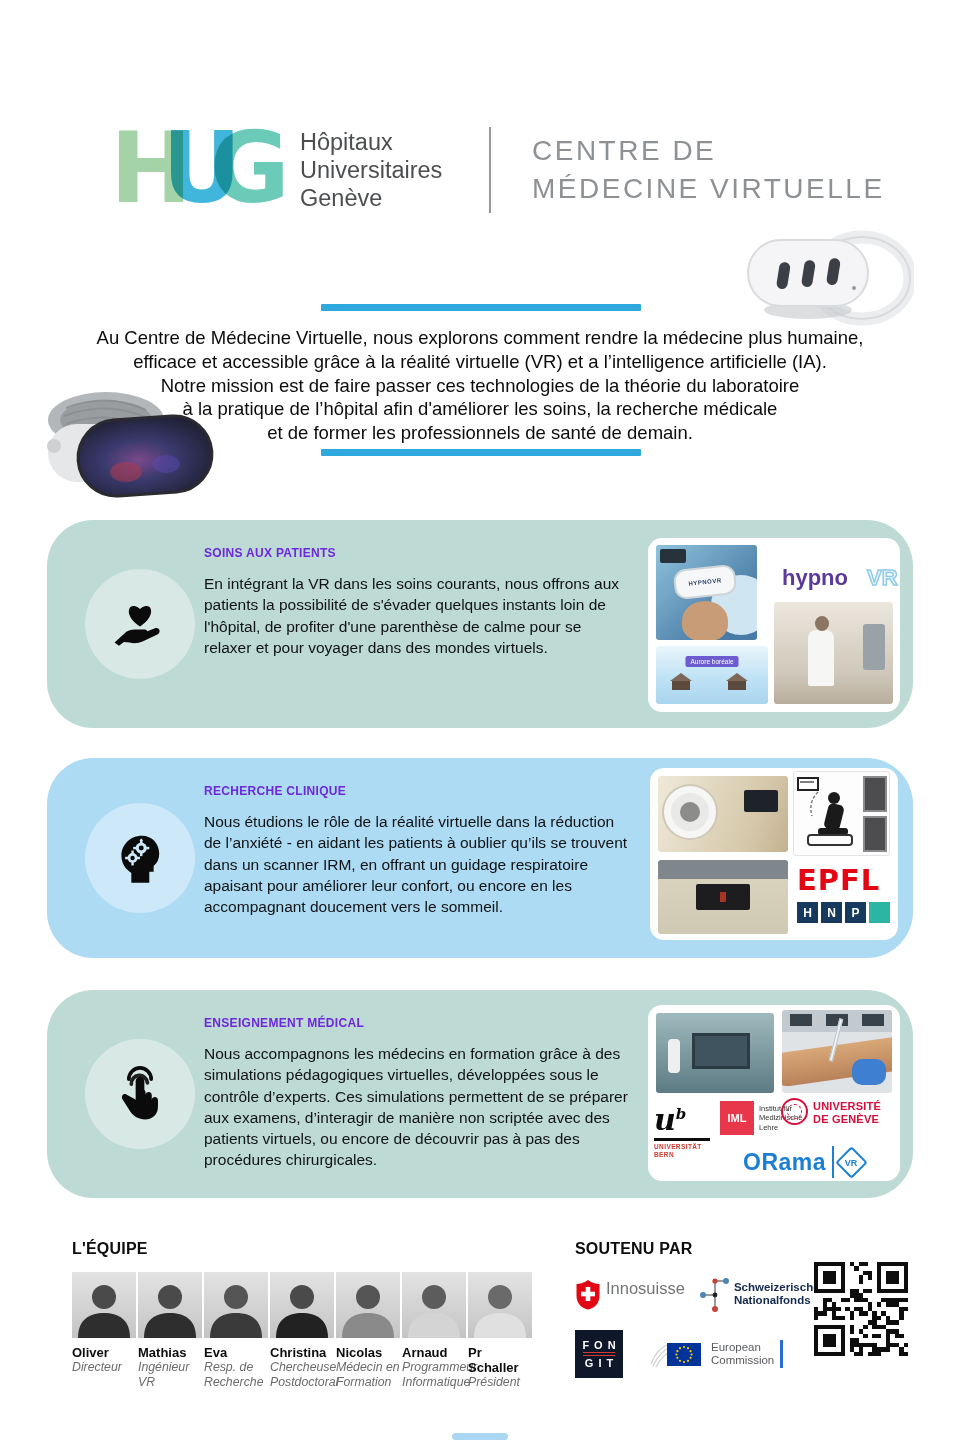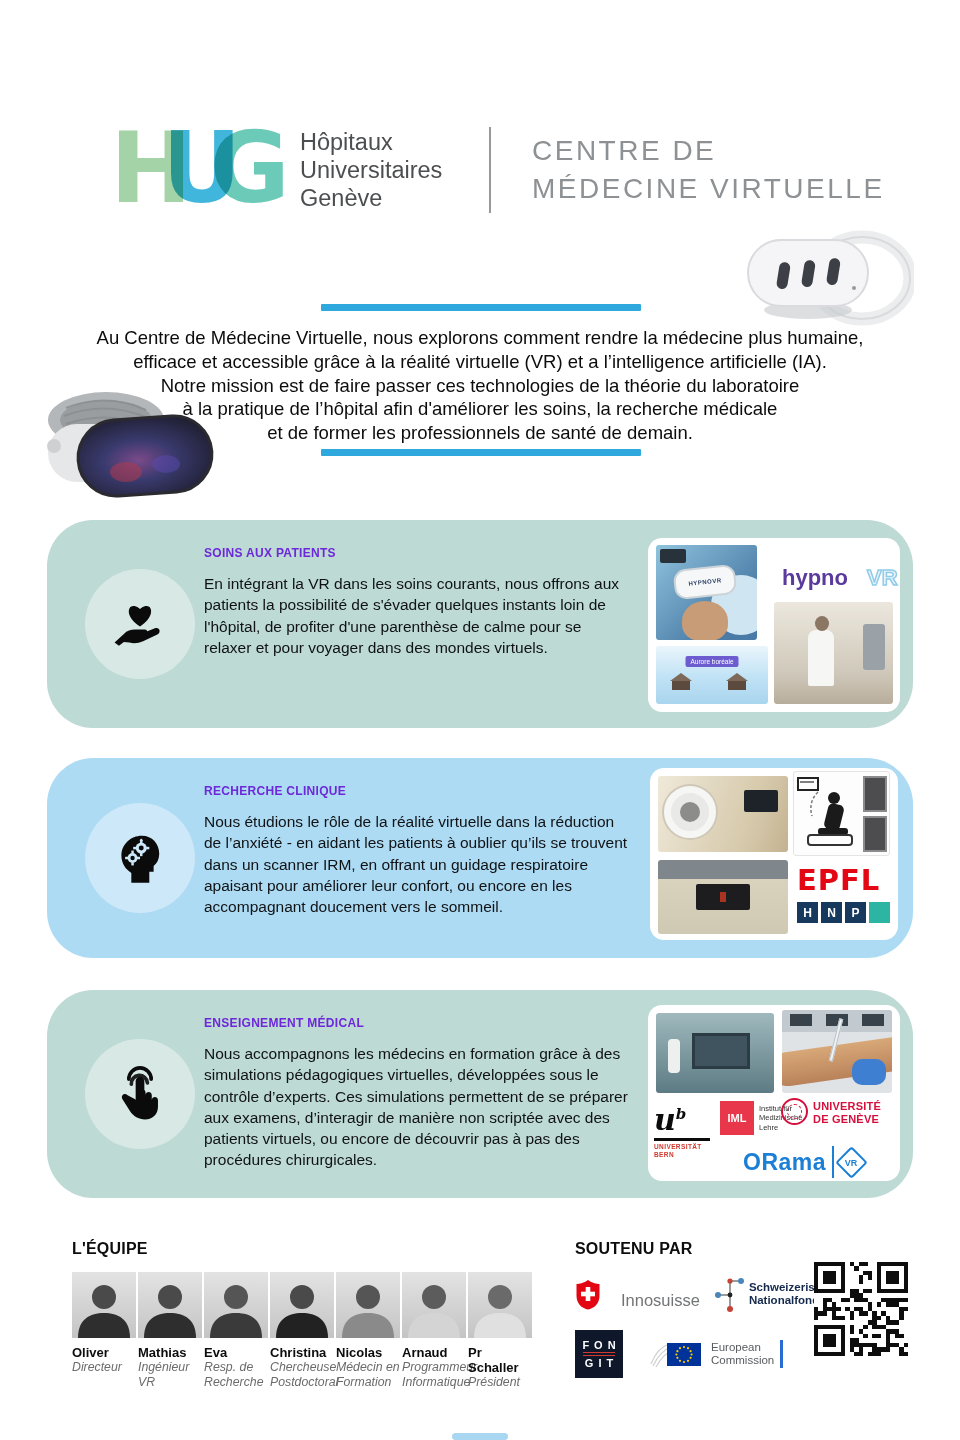--- a/index.html
+++ b/index.html
@@ -106,21 +106,21 @@
   
   .team{left:72px;top:1240px;width:470px}
   .fheading{font-size:16px;font-weight:bold;color:#0d0d0d;letter-spacing:.2px}
   .team-row{display:flex;margin-top:14px}
   .member{width:66px}
   .avatar{width:64px;height:66px;background:linear-gradient(#e3e3e3,#c4c4c4)}
   .member .nm{margin-top:7px;font-size:13px;font-weight:bold;color:#0d0d0d}
   .member .rl{font-size:12.3px;font-style:italic;color:#6b6b6b;line-height:14.5px}
   .supported{left:575px;top:1240px;width:238px}
   .sup-row{display:flex;align-items:center;margin-top:15px}
-  .innosuisse{display:flex;align-items:flex-end;gap:20px}
+  .innosuisse{display:flex;align-items:flex-start;gap:5px}
   .innosuisse .lbl{font-size:16.5px;color:#737476}
   .snf{display:flex;align-items:center;gap:5px;margin-left:12px}
   .snf .nm{font-size:11.5px;font-weight:bold;color:#15294d;line-height:13px}
   .fongit{width:48px;height:48px;background:#0f172a;display:flex;flex-direction:column;align-items:center;justify-content:center;gap:1px}
   .fongit .row{color:#fff;font-weight:bold;font-size:11px;letter-spacing:5px;margin-left:5px;line-height:11px}
   .fongit .fine{width:32px;height:5px;background:repeating-linear-gradient(#d0392f 0 1px,transparent 1px 3px)}
   .ec{display:flex;align-items:center;gap:6px;margin-left:26px}
   .ec .nm{font-size:11.5px;color:#595d60;line-height:13.5px}
   .ec .bar{width:3px;height:28px;background:#2a6bd4}
   .qr{left:814px;top:1262px;width:94px;height:94px;background:#fff}

